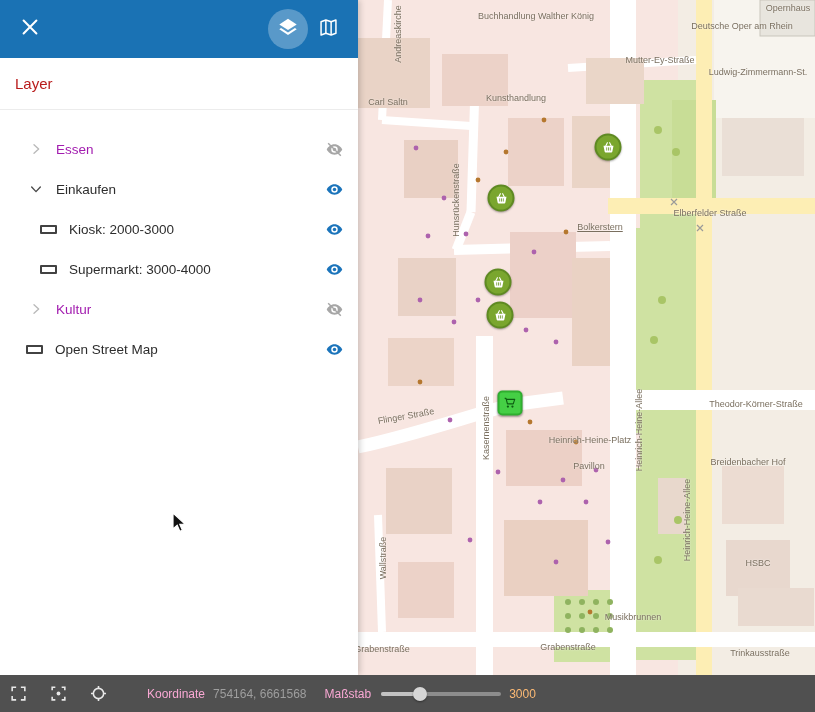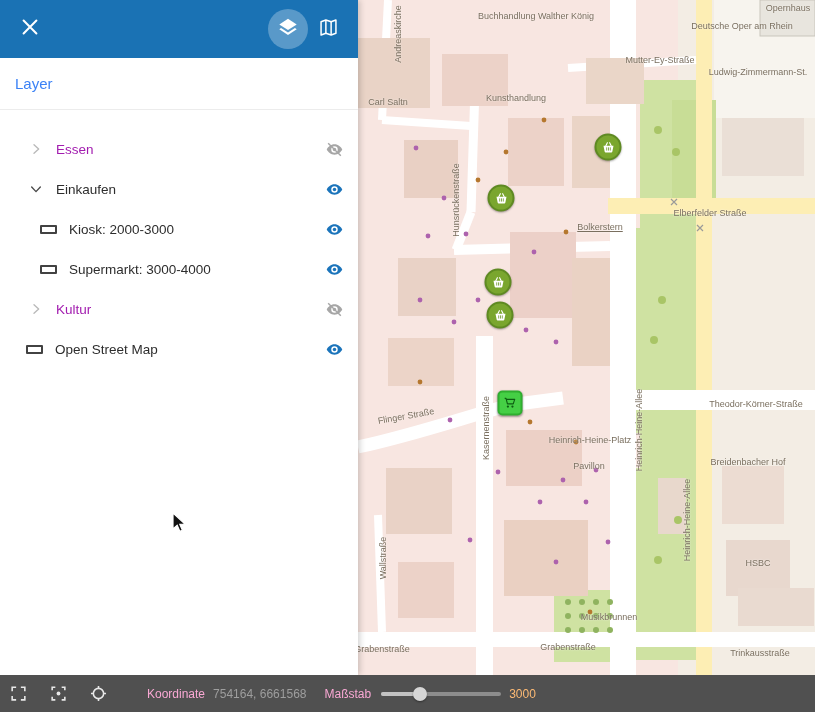--- a/index.html
+++ b/index.html
@@ -12,21 +12,21 @@
     font-family:"Liberation Sans",sans-serif;background:#fff;position:relative;}
 
   
   .panel{position:absolute;left:0;top:0;width:358px;bottom:37px;background:#fff;
     z-index:5;box-shadow:2px 0 6px rgba(0,0,0,.18);}
   .topbar{height:58px;background:var(--topbar);display:flex;align-items:center;padding:0 10px;}
   .icon-btn{width:40px;height:40px;border-radius:50%;display:flex;align-items:center;
     justify-content:center;cursor:pointer;flex:0 0 auto;}
   .icon-btn.active{background:rgba(255,255,255,.28);}
   .topbar .spacer{flex:1;}
-  .panel-title{height:52px;line-height:52px;padding:0 15px;font-size:15px;color:#3b82f6;
+  .panel-title{height:52px;line-height:52px;padding:0 15px;font-size:15px;color:#b91c1c;
     border-bottom:1px solid #ececec;}
   .tree{padding-top:19px;}
   .tree-row{display:flex;align-items:center;height:40px;padding:0 12px 0 26px;cursor:pointer;}
   .tree-row.indent1{padding-left:40px;}
   .chev{width:20px;height:20px;display:flex;align-items:center;justify-content:center;margin-right:10px;}
   .swatch{width:17px;height:9px;border:2px solid #424242;border-radius:1px;margin-right:12px;flex:0 0 auto;}
   .lbl{font-size:13.5px;color:#2d2d2d;white-space:nowrap;}
   .lbl.dis{color:#a21caf;}
   .eye{margin-left:auto;width:24px;height:24px;display:flex;align-items:center;
     justify-content:center;cursor:pointer;}
@@ -193,21 +193,21 @@
       <span class="map-label" style="left: 128px; top: 428px; transform: translate(-50%, -50%) rotate(-90deg);">Kasernenstraße</span>
       <span class="map-label" style="left: 48px; top: 416px; transform: translate(-50%, -50%) rotate(-10deg);">Flinger Straße</span>
       <span class="map-label" style="left: 232px; top: 440px; transform: translate(-50%, -50%);">Heinrich-Heine-Platz</span>
       <span class="map-label" style="left: 231px; top: 466px; transform: translate(-50%, -50%);">Pavillon</span>
       <span class="map-label" style="left: 281px; top: 430px; transform: translate(-50%, -50%) rotate(-90deg);">Heinrich-Heine-Allee</span>
       <span class="map-label" style="left: 329px; top: 520px; transform: translate(-50%, -50%) rotate(-90deg);">Heinrich-Heine-Allee</span>
       <span class="map-label" style="left: 398px; top: 404px; transform: translate(-50%, -50%);">Theodor-Körner-Straße</span>
       <span class="map-label" style="left: 390px; top: 462px; transform: translate(-50%, -50%);">Breidenbacher Hof</span>
       <span class="map-label" style="left: 400px; top: 563px; transform: translate(-50%, -50%);">HSBC</span>
       <span class="map-label" style="left: 25px; top: 558px; transform: translate(-50%, -50%) rotate(-90deg);">Wallstraße</span>
-      <span class="map-label" style="left: 251px; top: 617px; transform: translate(-50%, -50%);">Musikbrunnen</span>
+      <span class="map-label" style="left: 275px; top: 617px; transform: translate(-50%, -50%);">Musikbrunnen</span>
       <span class="map-label" style="left: 24px; top: 649px; transform: translate(-50%, -50%);">Grabenstraße</span>
       <span class="map-label" style="left: 210px; top: 647px; transform: translate(-50%, -50%);">Grabenstraße</span>
       <span class="map-label" style="left: 402px; top: 653px; transform: translate(-50%, -50%);">Trinkausstraße</span>
     </div>
   <div>
       <div class="marker basket" style="left: 250px; top: 147px;">
         <svg viewBox="0 0 24 24" width="16" height="16">
           <path d="M8 9.5 10.3 4.8M16 9.5 13.7 4.8" stroke="#fff" stroke-width="1.7" fill="none" stroke-linecap="round"></path>
           <path d="M4.5 9.5h15l-1.7 8.6a1.6 1.6 0 0 1-1.6 1.3H7.8a1.6 1.6 0 0 1-1.6-1.3z" fill="#fff"></path>
           <path d="M9.3 11.8v4.8M12 11.8v4.8M14.7 11.8v4.8" stroke="#6c9427" stroke-width="1.2"></path>

